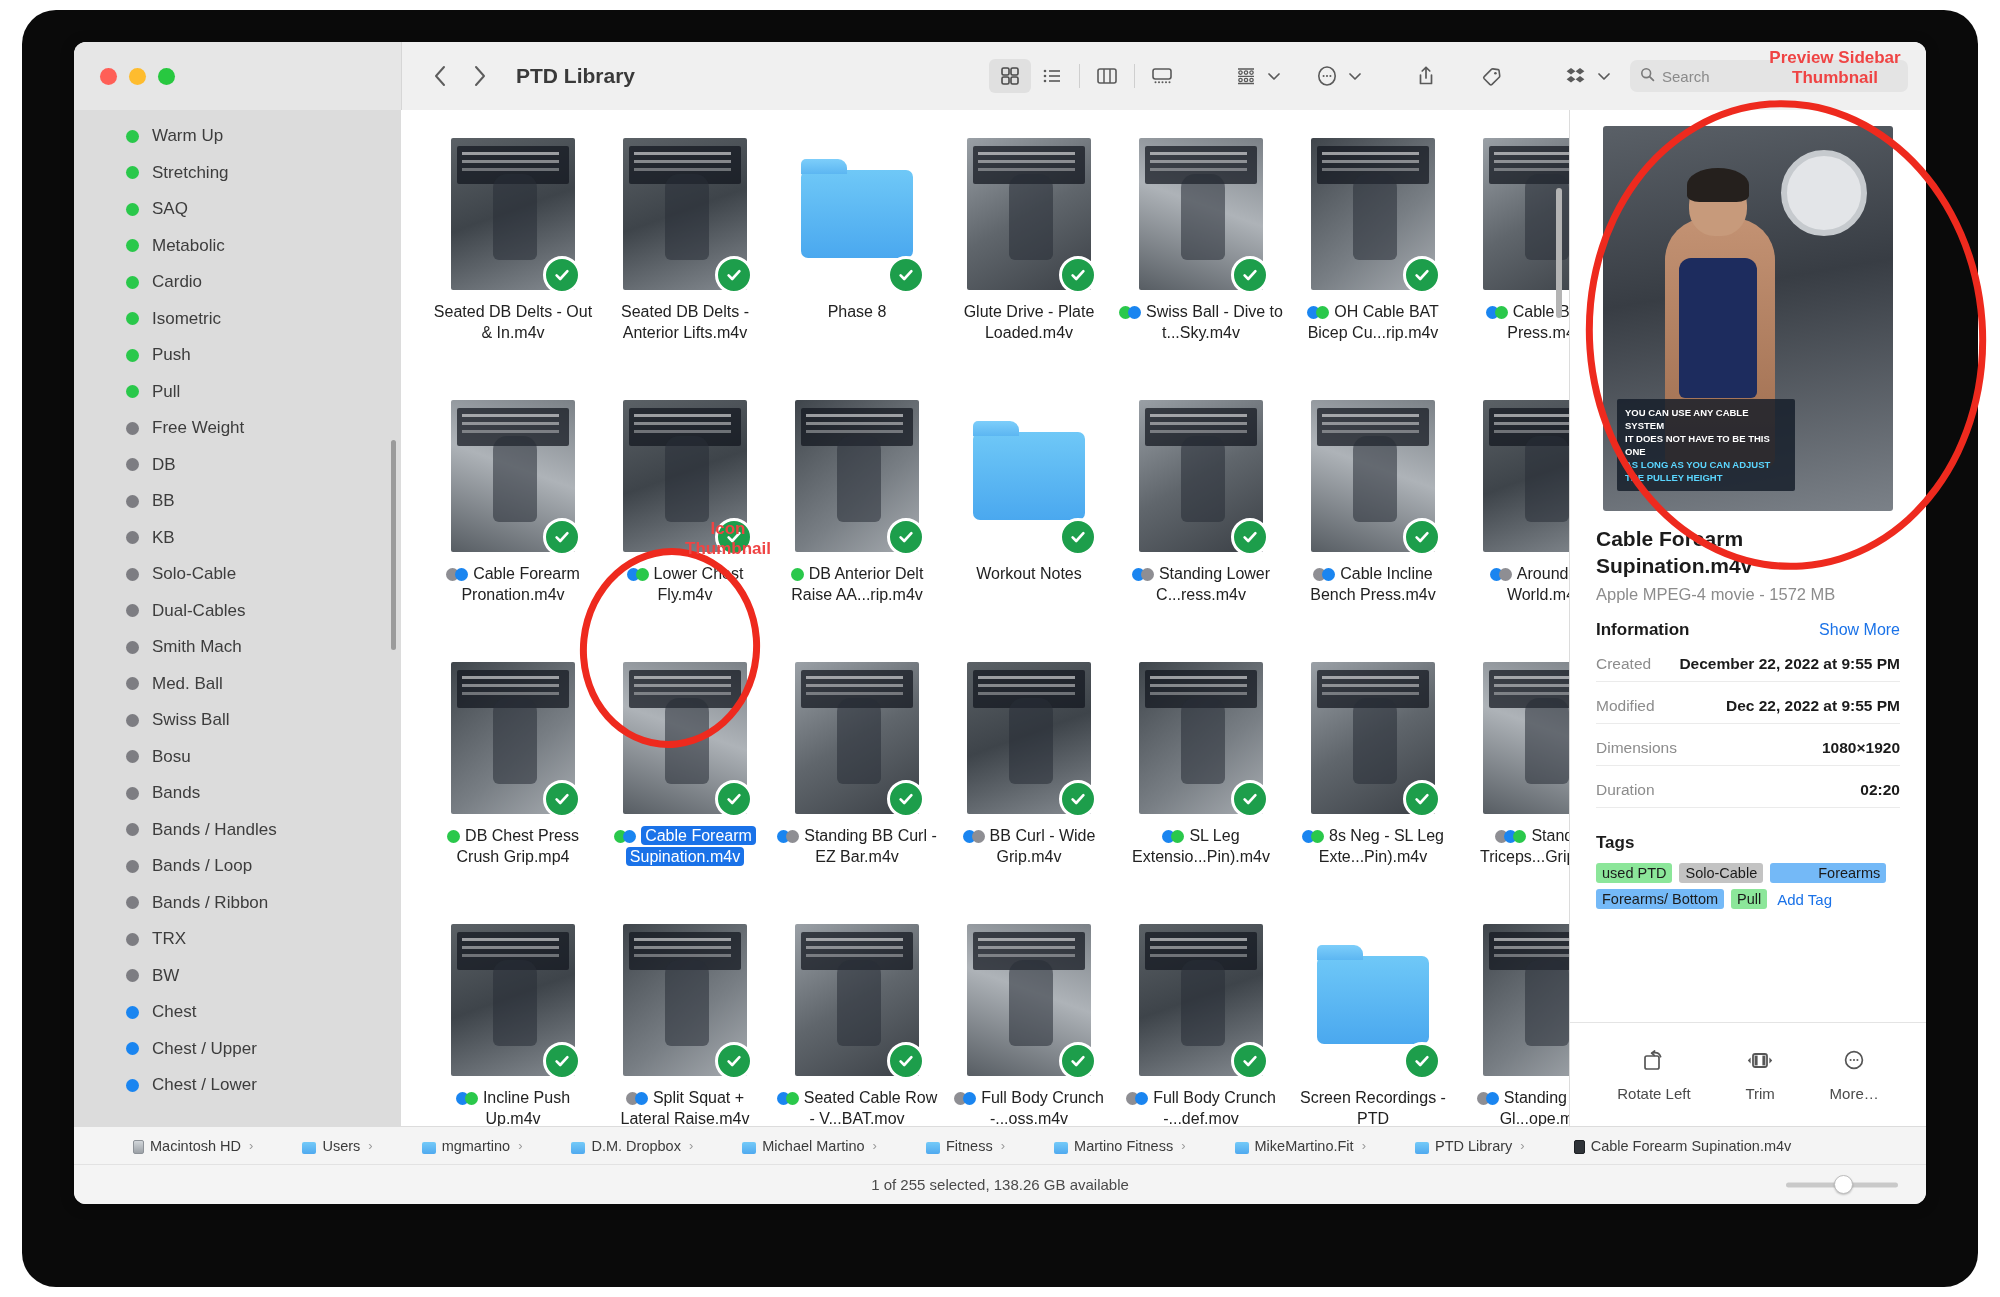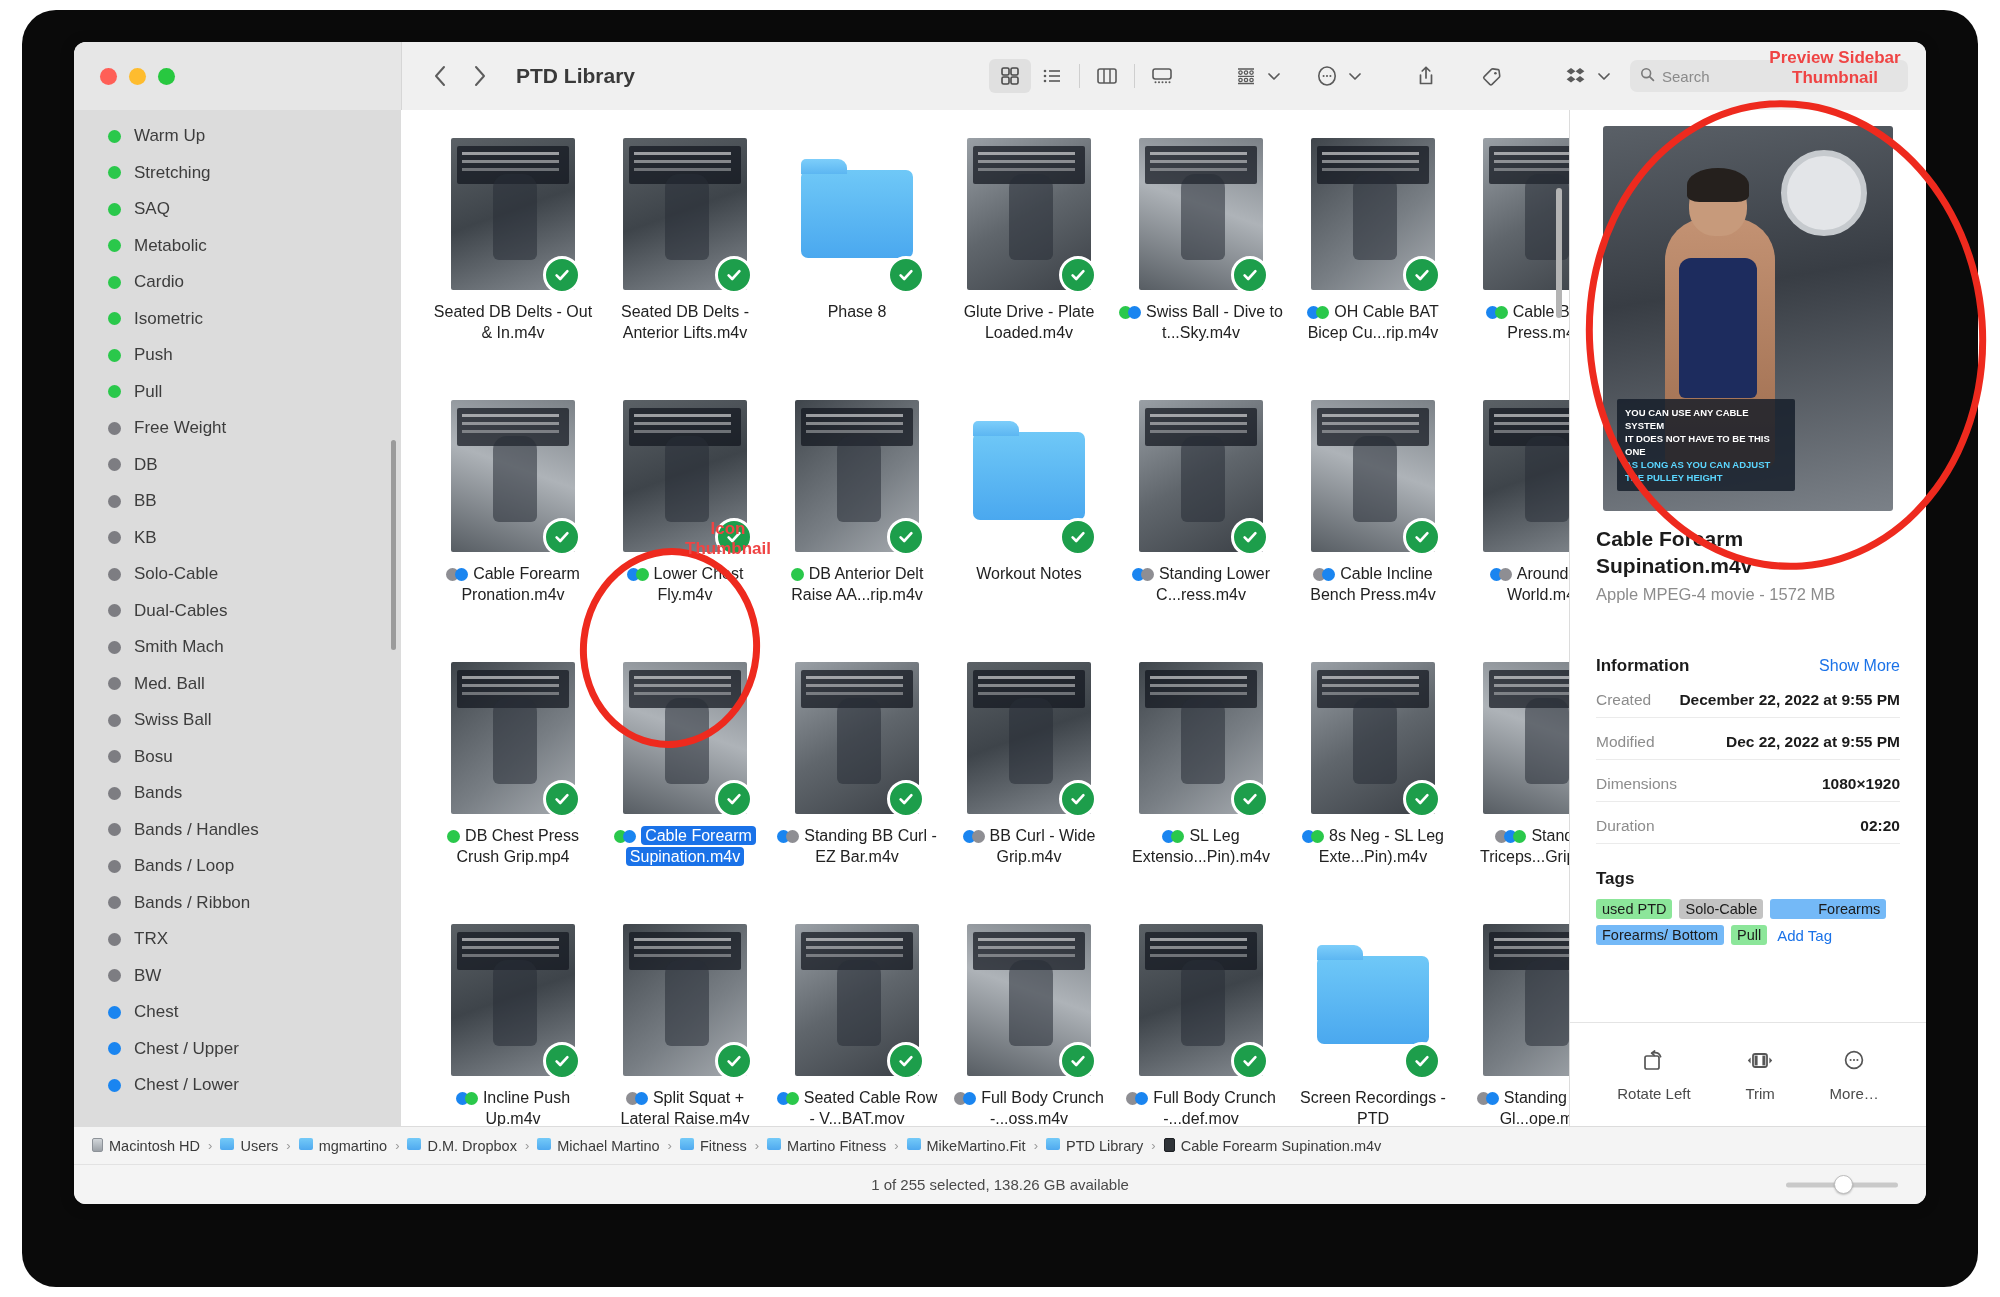--- a/index.html
+++ b/index.html
@@ -77,21 +77,21 @@
   }
   #search-box input::placeholder { color: #8a8a8a; }
 
   
   #sidebar {
     width: 327px; background: #dcdcdc; flex: none;
     overflow: hidden; position: relative; padding-top: 8px;
   }
   .side-item {
     height: 36.5px; display: flex; align-items: center; gap: 13px;
-    padding-left: 34px; cursor: default;
+    padding-left: 52px; cursor: default;
   }
   .side-dot { width: 13px; height: 13px; border-radius: 50%; flex: none; }
   .side-label { font-size: 17px; color: #3d3d3d; white-space: nowrap; }
   #sidebar-scrollbar {
     position: absolute; right: 5px; top: 330px; width: 5px; height: 210px;
     background: #9b9b9b; border-radius: 3px;
   }
 
   
   #content-area {
@@ -213,21 +213,21 @@
 
   #pv-filename {
     margin: 14px 26px 0 26px; font-size: 21px; font-weight: bold; color: #1b1b1b;
     line-height: 27px;
   }
   #pv-kind { margin: 6px 26px 0 26px; font-size: 16.5px; color: #8c8c8c; }
 
   #pv-info-head {
     margin: 16px 26px 0 26px; display: flex; align-items: baseline; justify-content: space-between;
   }
-  #pv-info-title { font-size: 17px; font-weight: bold; color: #1b1b1b; margin-top: 36px; }
+  #pv-info-title { font-size: 17px; font-weight: bold; color: #1b1b1b; }
   #pv-show-more { font-size: 16px; color: #1a72e8; cursor: default; }
 
   .pv-row {
     margin: 7px 26px; display: flex; justify-content: space-between; align-items: center;
     padding: 8px 0; border-bottom: 1px solid #ebebeb; gap: 10px;
   }
   .pv-key { font-size: 15.5px; color: #8c8c8c; white-space: nowrap; }
   .pv-val { font-size: 15.5px; color: #1b1b1b; font-weight: bold; text-align: right; }
 
   #pv-tags-title { margin: 18px 26px 0 26px; font-size: 17px; font-weight: bold; color: #1b1b1b; }
@@ -243,21 +243,21 @@
     display: flex; align-items: center; justify-content: space-around; padding: 0 20px;
   }
   .pv-action { display: flex; flex-direction: column; align-items: center; gap: 9px; cursor: default; }
   .pv-action-label { font-size: 15px; color: #4a4a4a; }
 
   
   #path-bar {
     height: 38px; flex: none; background: #f4f4f4; border-top: 1px solid #dcdcdc;
     display: flex; align-items: center; padding-left: 18px; gap: 5px; overflow: hidden;
   }
-  .path-crumb { display: flex; align-items: flex-start; gap: 6px; cursor: default; }
+  .path-crumb { display: flex; align-items: flex-end; gap: 6px; cursor: default; margin-left: 41px; }
   .path-crumb span.txt { font-size: 14.5px; color: #3b3b3b; white-space: nowrap; }
   .crumb-sep { color: #9a9a9a; font-size: 13px; margin: 0 3px; }
   .mini-folder {
     width: 14px; height: 12px; border-radius: 2px; flex: none;
     background: linear-gradient(180deg,#74caf8 0%,#4fa9ef 100%);
   }
   .mini-drive {
     width: 11px; height: 14px; border-radius: 2px; flex: none;
     background: linear-gradient(180deg,#d2d6da 0%,#9ba0a6 100%);
     border: 1px solid #8d9298;

